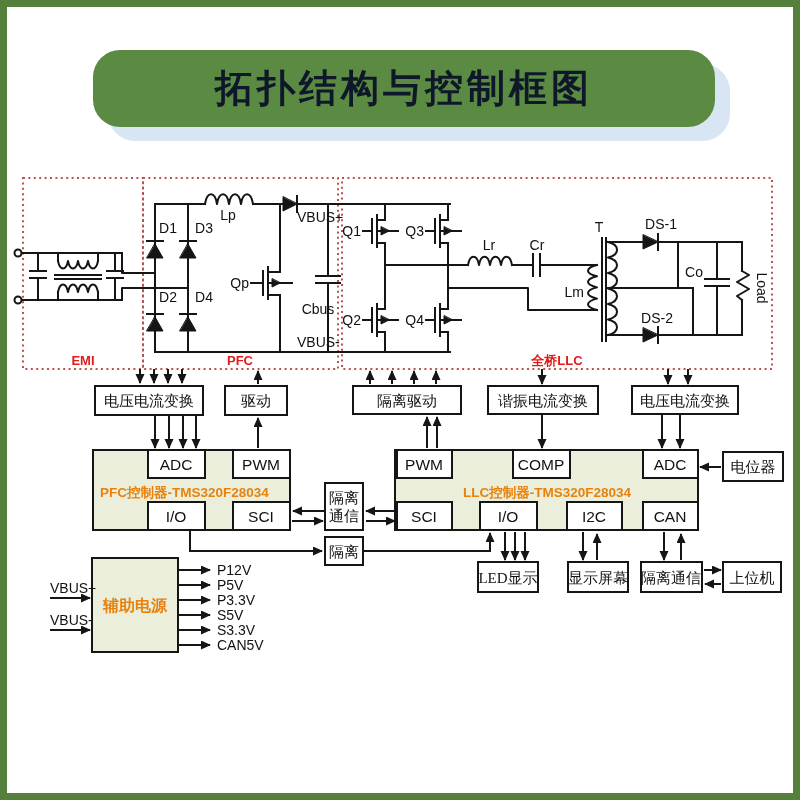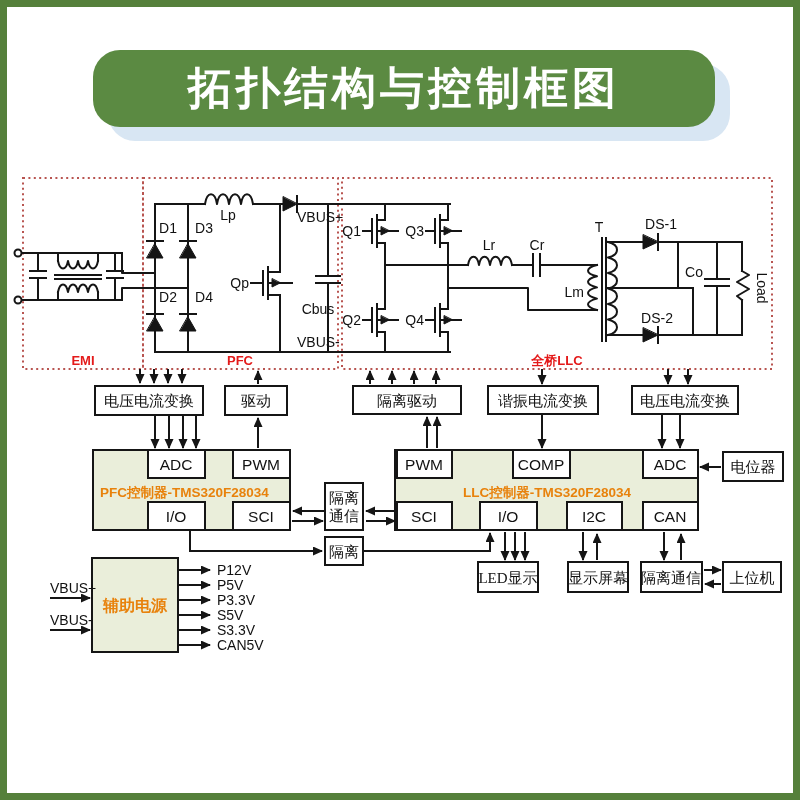--- a/index.html
+++ b/index.html
@@ -2,21 +2,21 @@
 <html><head>
 <meta charset="utf-8">
 <style>
   html,body{margin:0;padding:0;}
   body{width:800px;height:800px;position:relative;background:#ffffff;overflow:hidden;
        font-family:"Liberation Sans","DejaVu Sans",sans-serif;}
   .frame{position:absolute;inset:0;border:7px solid #55803b;box-sizing:border-box;pointer-events:none;z-index:5;}
   .banner-shadow{position:absolute;left:108px;top:64px;width:622px;height:77px;background:#d8e6f3;border-radius:27px;}
   .banner{position:absolute;left:93px;top:50px;width:622px;height:77px;background:#5b8a42;border-radius:27px;
           display:flex;align-items:center;justify-content:center;}
-  .banner span{color:#ffffff;font-size:44px;font-weight:bold;letter-spacing:4px;
+  .banner span{color:#0f172a;font-size:38px;font-weight:bold;letter-spacing:4px;
                font-family:"Liberation Sans","DejaVu Sans",sans-serif;}
   svg{position:absolute;left:0;top:0;}
   g.wires path{fill:none;stroke:#151515;stroke-width:2;stroke-linejoin:round;stroke-linecap:square;}
   g.wires path.f{fill:#151515;stroke:#151515;stroke-width:1;}
   g.wires circle{fill:#ffffff;stroke:#151515;stroke-width:2;}
   g.arrows path{fill:none;stroke:#151515;stroke-width:2;marker-end:url(#ah);}
   .dot{fill:none;stroke:#b85450;stroke-width:2;stroke-dasharray:2 3.4;}
   .blk{fill:#ffffff;stroke:#151515;stroke-width:2;}
   .ctrl{fill:#eaeeda;stroke:#151515;stroke-width:2;}
   text{fill:#111;}

